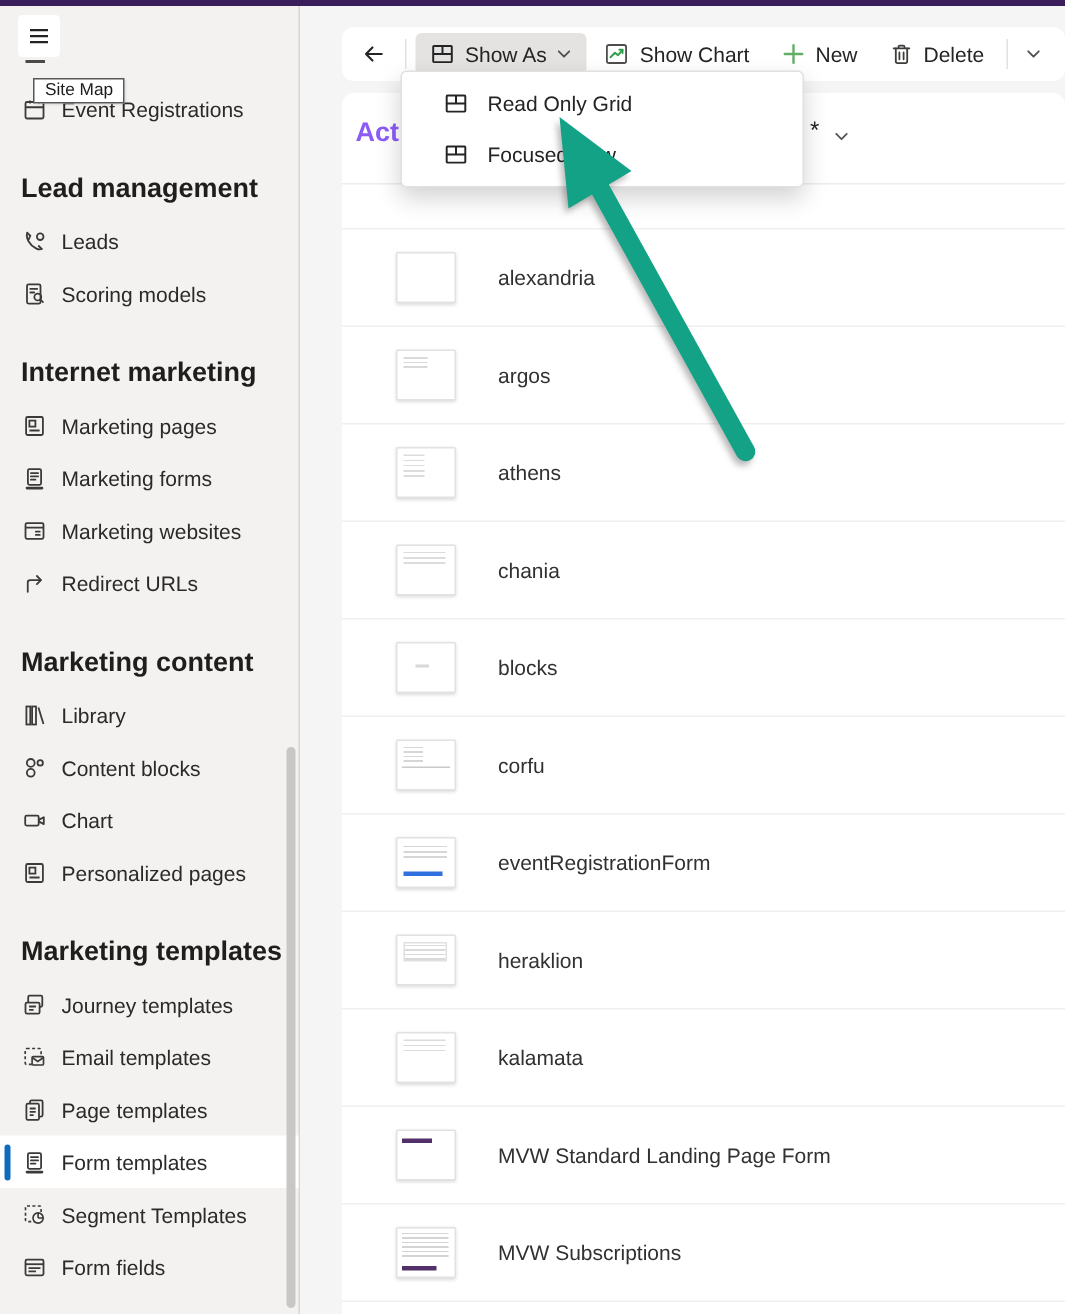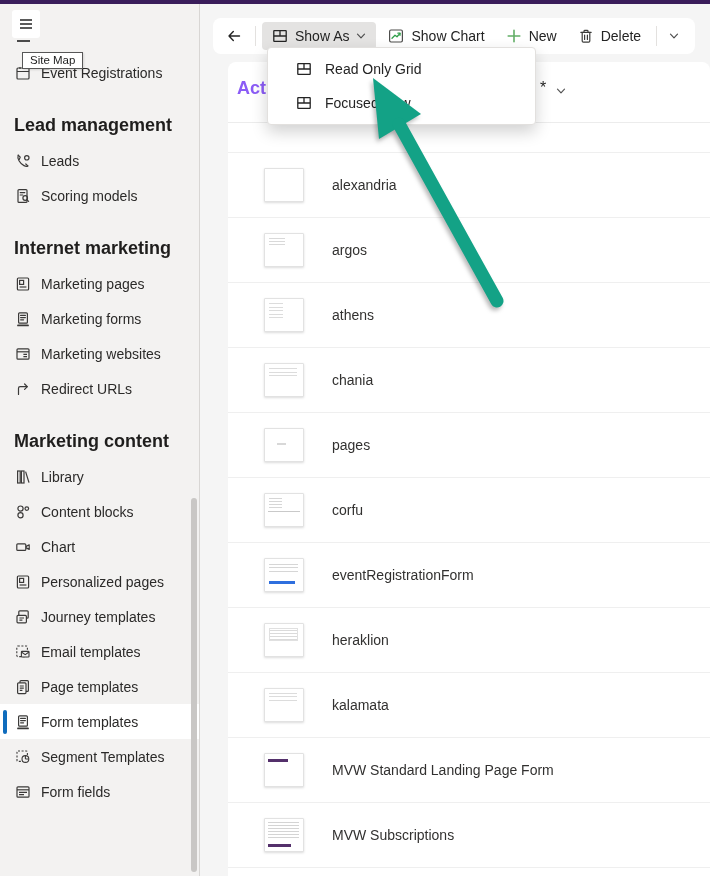--- a/index.html
+++ b/index.html
@@ -20,21 +20,21 @@
   .nav-item.selected::before{content:"";position:absolute;left:3px;top:50%;transform:translateY(-50%);width:4px;height:24px;border-radius:2px;background:#0f6cbd;}
   .nav-header{height:35px;display:flex;align-items:center;padding-left:14px;margin-top:18px;font-size:18px;font-weight:700;color:#1f1e1d;}
   .sb-thumb{position:absolute;right:2px;top:494px;width:6px;height:374px;border-radius:3px;background:#c9c7c5;z-index:12;cursor:pointer;}
 
   
   .ic{display:inline-flex;align-items:center;justify-content:center;flex:none;}
   .ic svg{width:18px;height:18px;display:block;}
   .ic.small svg{width:12px;height:12px;}
 
   
-  .tbar-card{position:absolute;left:213px;top:18px;width:482px;height:36px;background:#fff;border-radius:8px;z-index:15;display:flex;align-items:center;padding:0 6px;box-sizing:border-box;gap:2px;}
+  .tbar-card{position:absolute;left:228px;top:18px;width:482px;height:36px;background:#fff;border-radius:8px;z-index:15;display:flex;align-items:center;padding:0 6px;box-sizing:border-box;gap:2px;}
   .tb-btn{display:flex;align-items:center;gap:6px;height:28px;padding:0 9px;border:none;background:transparent;border-radius:4px;font-family:"Liberation Sans",sans-serif;font-size:14px;color:#242424;cursor:pointer;white-space:nowrap;}
   .tb-btn.pressed{background:#e4e3e2;}
   .tb-divider{width:1px;height:20px;background:#e3e1df;margin:0 4px;flex:none;}
   .tb-back{padding:0 6px;}
 
   
   .content-card{position:absolute;left:228px;top:62px;width:482px;height:814px;background:#fff;border-radius:8px 8px 0 0;z-index:8;box-sizing:border-box;}
   .view-head{position:relative;height:60px;border-bottom:1px solid #ececec;}
   .view-title-frag{position:absolute;left:9px;top:16px;font-size:18px;font-weight:700;color:#8b5cf6;}
   .view-title-star{position:absolute;left:312px;top:17px;font-size:16px;font-weight:400;color:#242424;}
@@ -219,20 +219,23 @@
             <svg viewBox="0 0 18 18">
               <g stroke="#3b3a39" stroke-width="1.2" fill="none">
                 <rect x="3.4" y="3" width="11.2" height="12" rx="1"></rect>
                 <rect x="5.6" y="5.4" width="4" height="4"></rect>
                 <path d="M5.6 12h6.8"></path>
               </g>
             </svg>
           </span>
           <span>Personalized pages</span>
         </div>
+        <div class="nav-header">
+          <span>Marketing templates</span>
+        </div>
         <div class="nav-item">
           <span class="ic">
             <svg viewBox="0 0 18 18">
               <g stroke="#3b3a39" stroke-width="1.2" fill="none">
                 <rect x="4.8" y="2.8" width="9.4" height="7.4" rx="1"></rect>
                 <rect x="3" y="7.4" width="9.4" height="7.4" rx="1" fill="#f3f2f1"></rect>
                 <path d="M5.4 10h4.6M5.4 12.2h3"></path>
               </g>
             </svg>
           </span>
@@ -392,21 +395,21 @@
         <div class="row">
           <span class="th th-lines-left"></span>
           <span class="row-label">athens</span>
         </div>
         <div class="row">
           <span class="th th-lines-top"></span>
           <span class="row-label">chania</span>
         </div>
         <div class="row">
           <span class="th th-dot-center"></span>
-          <span class="row-label">pages</span>
+          <span class="row-label">blocks</span>
         </div>
         <div class="row">
           <span class="th th-lines-rule"></span>
           <span class="row-label">corfu</span>
         </div>
         <div class="row">
           <span class="th th-blue-bar"></span>
           <span class="row-label">eventRegistrationForm</span>
         </div>
         <div class="row">

